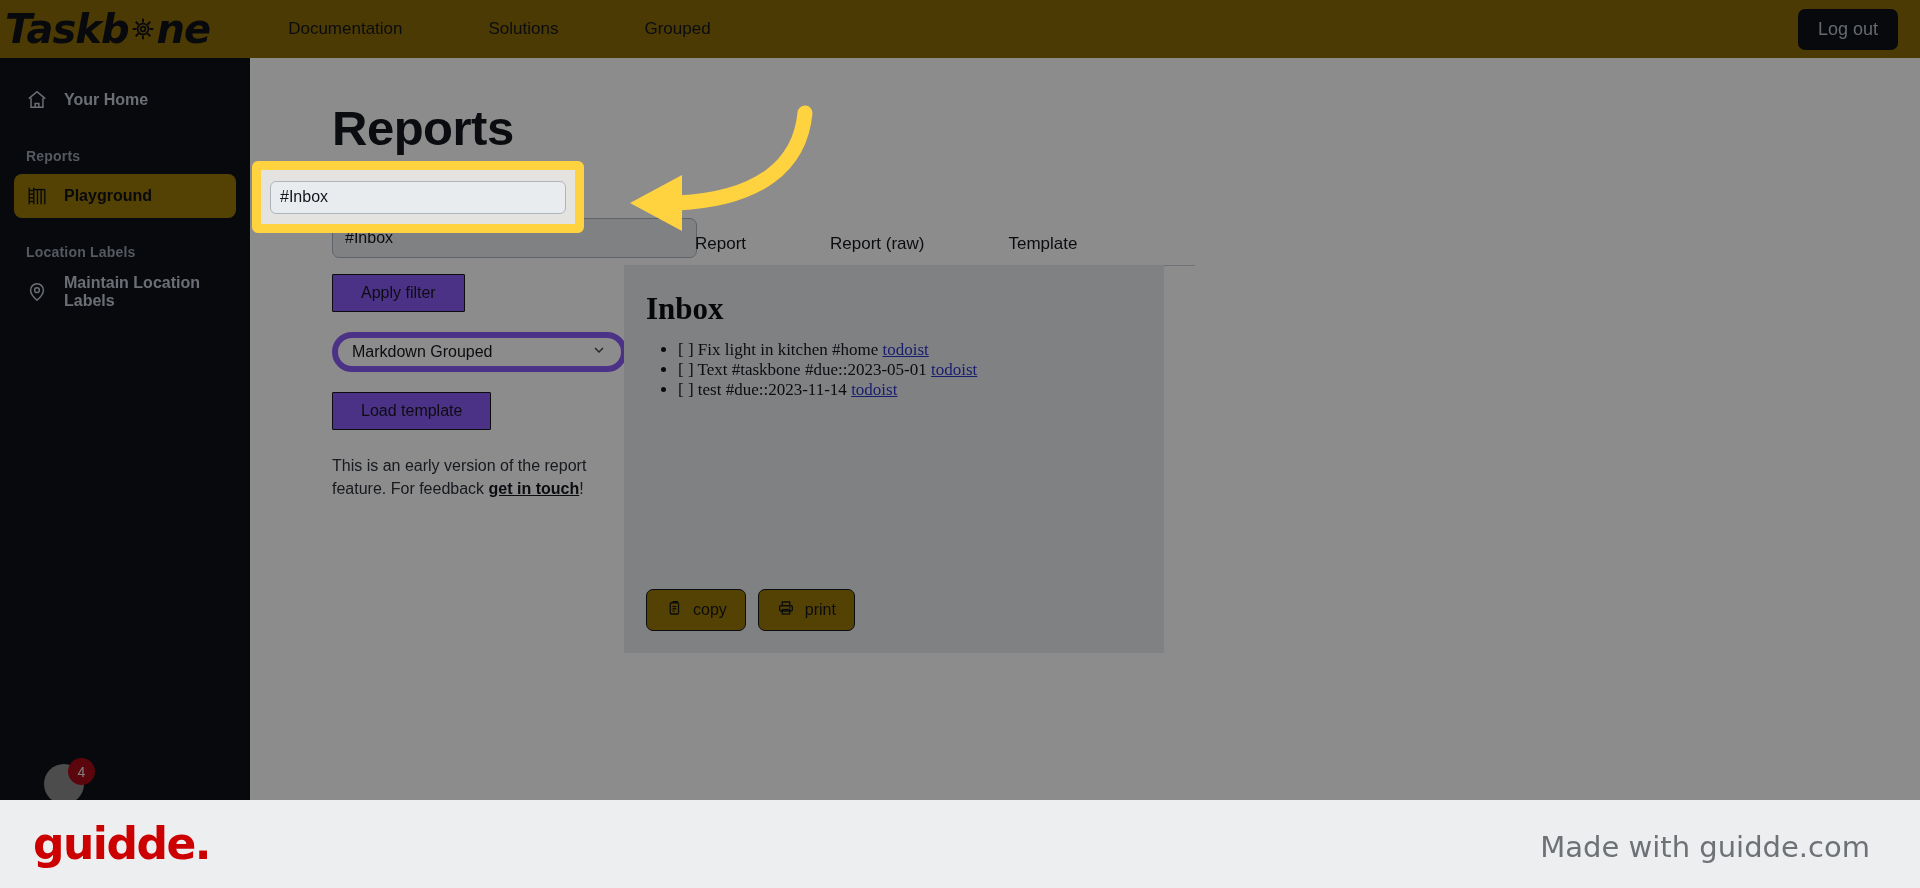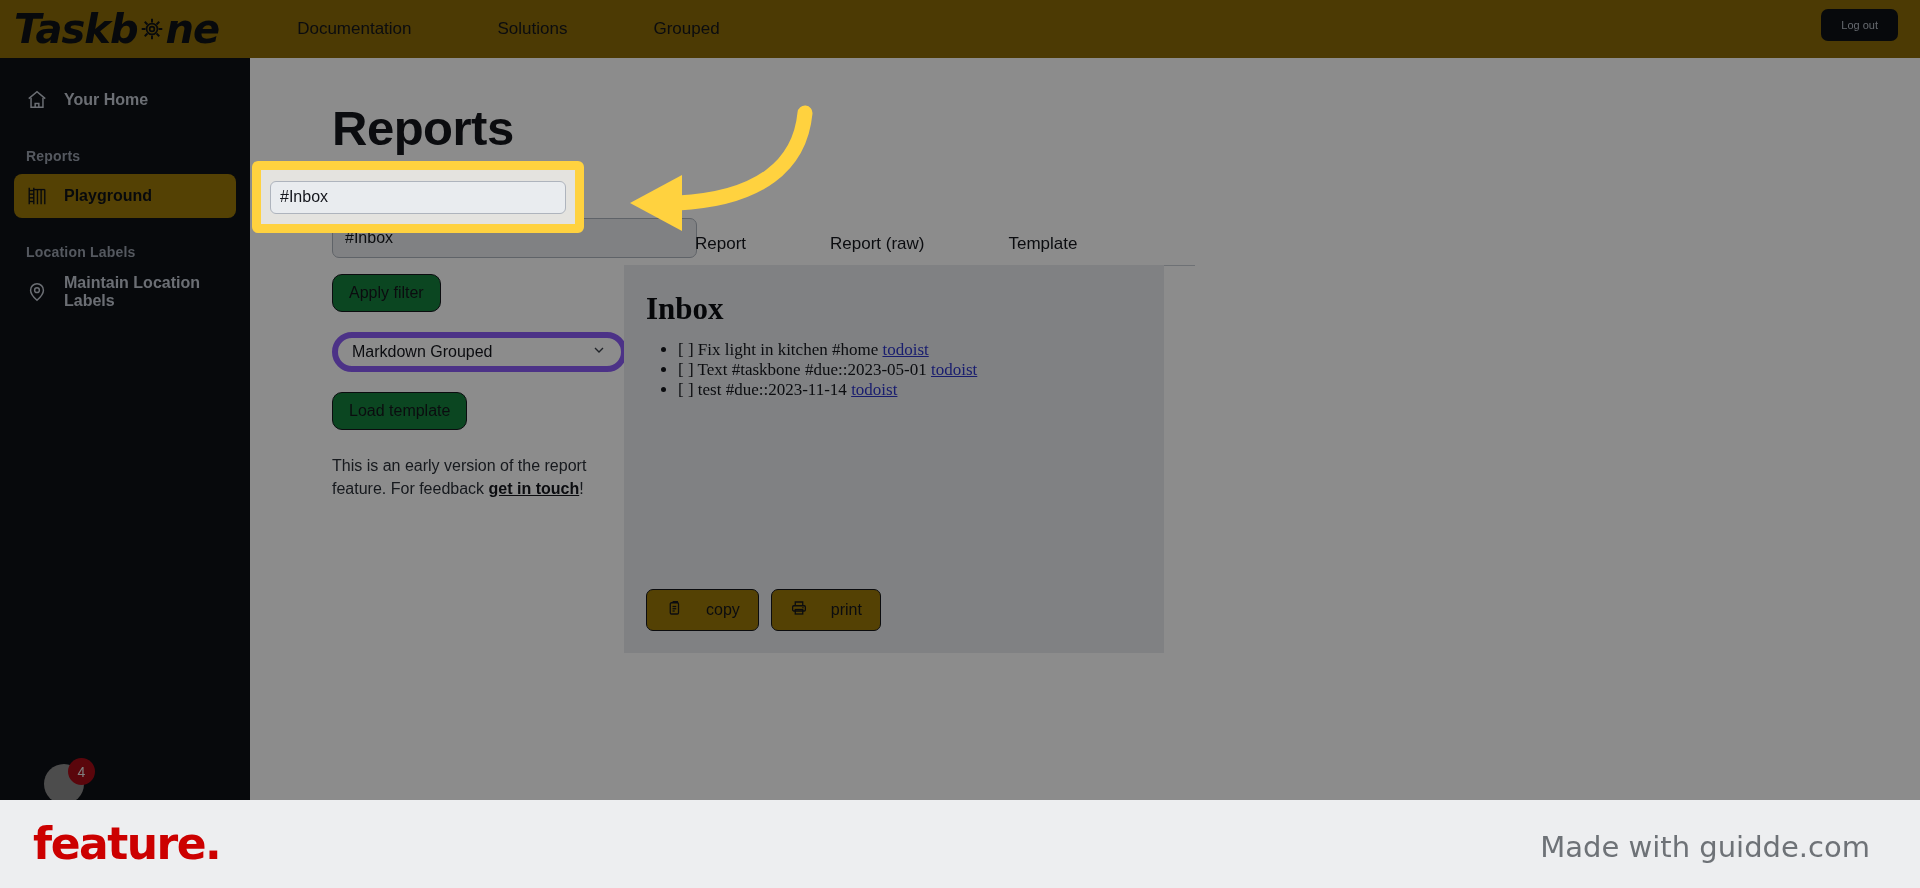--- a/index.html
+++ b/index.html
@@ -12,32 +12,32 @@
 
   
   .dim { position: absolute; inset: 0; background: rgba(0,0,0,0.45); pointer-events: none; z-index: 50; }
 
   
   .topbar {
     position: absolute; top: 0; left: 0; width: 1920px; height: 58px;
     background: #8a6a08; display: flex; align-items: center; z-index: 5;
   }
   .brand {
-    margin-left: 14px; font-family: "DejaVu Sans", sans-serif;
+    margin-left: 5px; font-family: "DejaVu Sans", sans-serif;
     font-size: 40px; font-weight: bold; font-style: italic; color: #0d1117;
     letter-spacing: -1px; display: flex; align-items: center;
   }
   .brand .gearwrap { display:inline-flex; align-items:center; justify-content:center; margin: 0 1px; }
   .topnav { display: flex; align-items: center; margin-left: 78px; gap: 86px; }
   .topnav a {
     color: #14161c; font-size: 17px; text-decoration: none; font-weight: 400;
   }
   .logout {
     position: absolute; right: 22px; top: 9px;
-    background: #0d1117; color: #b8bfc9; font-size: 11px;
+    background: #0d1117; color: #b8bfc9; font-size: 18px;
     padding: 10px 20px; border-radius: 7px; border: none; cursor: pointer;
   }
 
   
   .sidebar {
     position: absolute; top: 58px; left: 0; width: 250px; height: 742px;
     background: #0d1117; color: #cfd4dc; padding-top: 20px; z-index: 4;
   }
   .side-row {
     display: flex; align-items: center; gap: 16px;
@@ -76,22 +76,22 @@
 
   
   .formcol { position: absolute; left: 82px; top: 134px; width: 365px; }
   .flabel { font-size: 16px; color: #14161c; margin-bottom: 8px; display: block; }
   .finput {
     width: 365px; height: 40px; border: 1px solid #aeb4bd; border-radius: 7px;
     background: #e9ecef; padding: 0 12px; font-size: 16px; color: #14161c;
     font-family: "Liberation Sans", sans-serif; outline: none;
   }
   .btn-gold {
-    background: #15803d; color: #14161c; border: 1px solid #14161c;
-    border-radius: 10px; font-size: 16px; padding: 9px 16px; cursor: pointer;
+    background: #8b5cf6; color: #14161c; border: 1px solid #14161c;
+    border-radius: 1px; font-size: 16px; padding: 9px 28px; cursor: pointer;
     font-family: "Liberation Sans", sans-serif;
   }
   .fselect {
     width: 295px; height: 40px; border: 6px solid #8b5cf6; border-radius: 20px;
     background: transparent; padding: 0 14px; font-size: 16px; color: #14161c;
     display: flex; align-items: center; justify-content: space-between; cursor: pointer;
   }
   .note { font-size: 16px; color: #2b3038; line-height: 23px; width: 300px; }
   .note b { font-weight: bold; }
 
@@ -109,21 +109,21 @@
   .rhead {
     font-family: "Liberation Serif", serif; font-size: 31px; font-weight: bold;
     color: #0b0d11; margin: 26px 0 0 22px;
   }
   .rlist { margin: 14px 0 0 54px; font-family: "Liberation Serif", serif; font-size: 17px; color: #14161c; }
   .rlist li { line-height: 18px; margin-bottom: 2px; }
   .rlist a { color: #2f36c9; }
   .rbtns { position: absolute; left: 22px; bottom: 22px; display: flex; gap: 12px; }
   .rbtn {
     background: #9a7709; color: #14161c; border: 1px solid #14161c; border-radius: 7px;
-    font-size: 16px; padding: 9px 18px; cursor: pointer; display: flex; align-items: center; gap: 23px;
+    font-size: 16px; padding: 9px 18px; cursor: pointer; display: flex; align-items: center; gap: 10px;
     font-family: "Liberation Sans", sans-serif;
   }
 
   
   .hl {
     position: absolute; left: 252px; top: 161px; width: 332px; height: 72px;
     border: 9px solid #ffd23f; border-radius: 6px; background: #e4e3df;
     z-index: 60; display: flex; align-items: center; justify-content: center;
   }
   .hl input {
@@ -311,17 +311,17 @@
   </div>
 
   <div class="arrow">
     <svg width="220" height="140" viewBox="0 0 220 140" fill="none">
       <path d="M205 18 C 200 70, 160 104, 78 108" stroke="#ffd23f" stroke-width="15" stroke-linecap="round" fill="none"></path>
       <path d="M30 108 L 82 80 L 82 136 Z" fill="#ffd23f"></path>
     </svg>
   </div>
 
   <div class="footer">
-    <div class="glogo">feature.</div>
+    <div class="glogo">guidde.</div>
     <div class="gmade">Made with guidde.com</div>
   </div>
 
 </div>
 
 </body></html>

